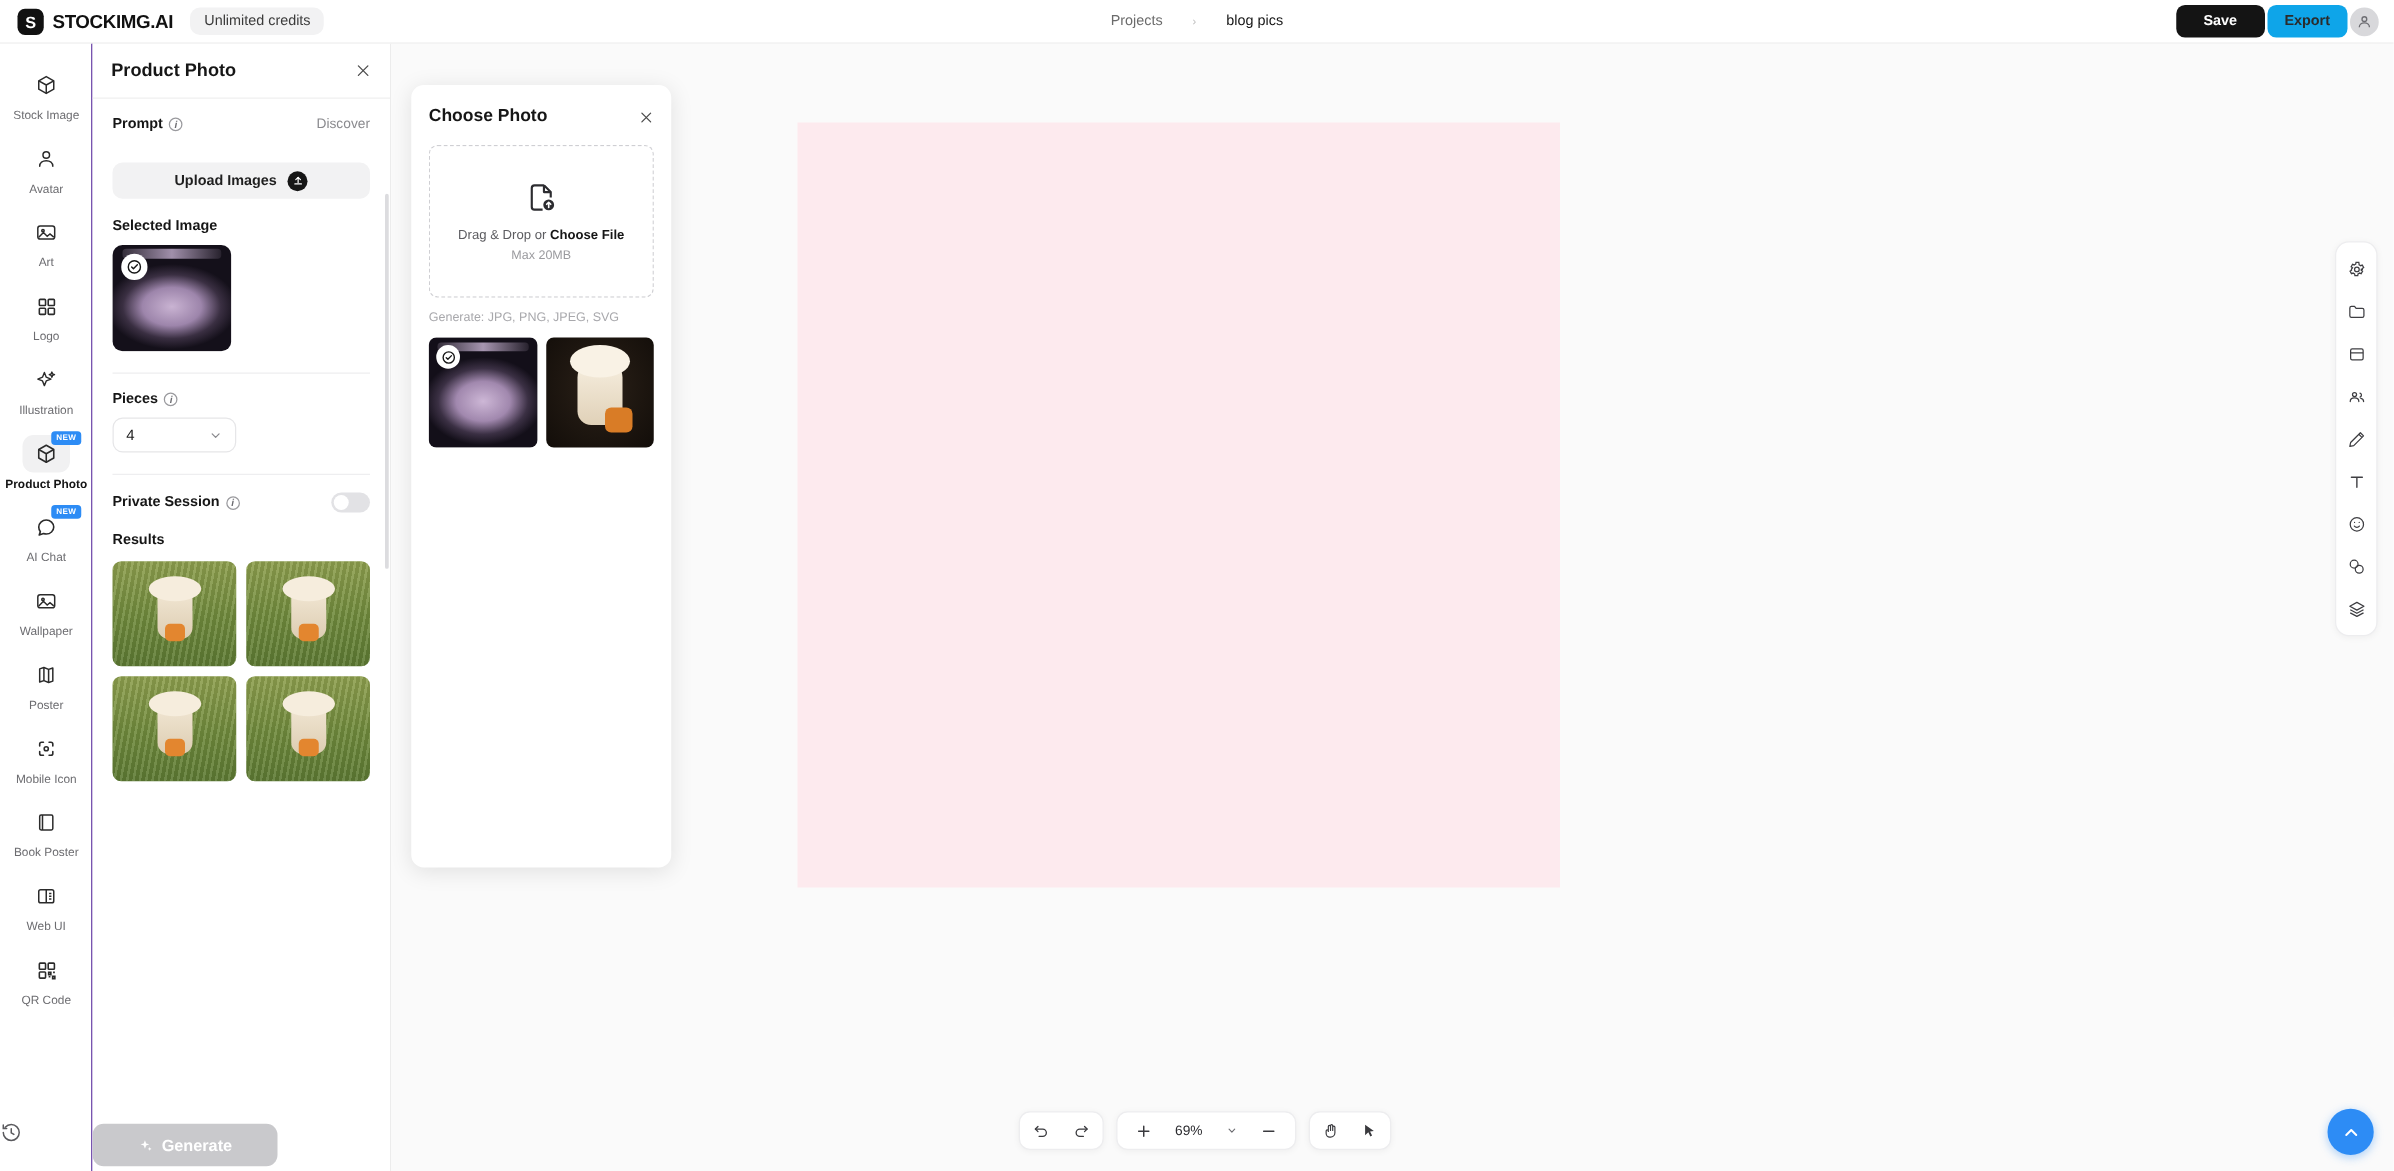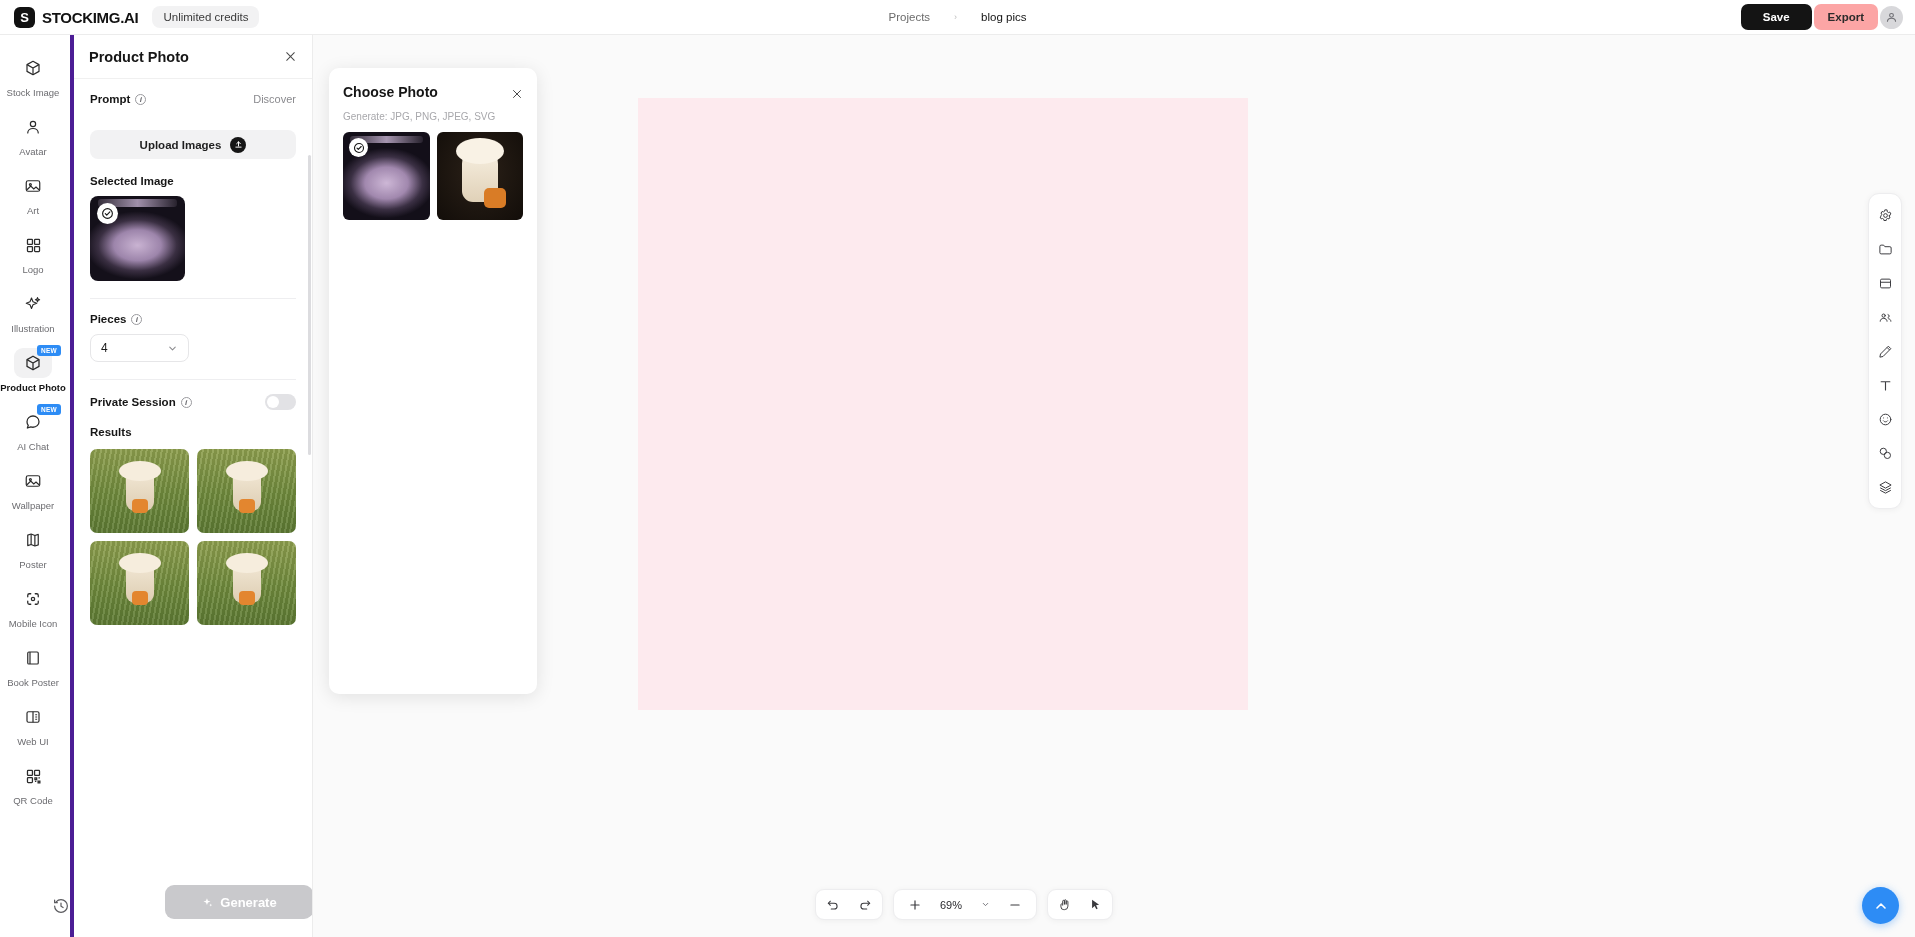--- a/index.html
+++ b/index.html
@@ -34,33 +34,33 @@
   }
   .bc-link { color:#6b6b6b; }
   .bc-sep { color:#bdbdbd; font-size:9px; }
   .bc-current { color:#141414; }
   .top-right { position:absolute; right:12px; display:flex; align-items:center; gap:2px; }
   .btn-save {
     background:#141414;color:#fff;border:none;border-radius:7px;
     padding:7px 22px;font-size:11.5px;font-weight:600;cursor:pointer;
   }
   .btn-export {
-    background:#fca5a5;color:#2b2b2b;border:none;border-radius:7px;
+    background:#0ea5e9;color:#2b2b2b;border:none;border-radius:7px;
     padding:7px 14px;font-size:11.5px;font-weight:600;cursor:pointer;
   }
   .avatar-top {
     width:23px;height:23px;border-radius:50%;background:#d8d8db;
     display:flex;align-items:center;justify-content:center;color:#6e6e73;
   }
 
   
   .sidebar {
     position:absolute; left:0; top:35px; width:74px; height:902px;
-    background:#fff; border-right:4px solid #4c1d95;
-    display:flex; flex-direction:column; align-items:flex-end;
+    background:#fff; border-right:1px solid #4c1d95;
+    display:flex; flex-direction:column; align-items:flex-start;
     padding-top:14px; overflow:hidden;
   }
   .side-item {
     width:74px; display:flex; flex-direction:column; align-items:center;
     padding:4px 0 2px; margin-bottom:8px; cursor:pointer; position:relative;
   }
   .side-ico {
     width:38px;height:30px;display:flex;align-items:center;justify-content:center;
     color:#2b2b2b; border-radius:9px;
   }
@@ -177,21 +177,21 @@
   }
   .res-doll::after{
     content:""; position:absolute; left:6px; bottom:-2px; width:16px;height:14px;
     border-radius:4px; background:#e3862f;
   }
   .panel-scroll {
     position:absolute; right:1px; top:120px; width:3px; height:300px;
     background:#dcdcdf; border-radius:2px;
   }
   .generate-wrap {
-    position:absolute; left:0; bottom:18px; width:239px; display:flex; justify-content:flex-end;
+    position:absolute; left:0; bottom:4px; width:239px; display:flex; justify-content:flex-start;
   }
   .btn-generate {
     width:148px;height:34px;border:none;border-radius:9px;background:#c9c9cc;
     color:#fff;font-size:13px;font-weight:700;cursor:pointer;
     display:flex;align-items:center;justify-content:center;gap:6px;
   }
 
   
   .modal {
     position:absolute; left:329px; top:68px; width:208px; height:626px;
@@ -570,20 +570,35 @@
   <div class="modal">
     <div class="modal-head">
       <div class="modal-title">Choose Photo</div>
       <div class="modal-x">
         <svg width="12" height="12" viewBox="0 0 24 24" fill="none" stroke="currentColor" stroke-width="2" stroke-linecap="round">
             <path d="M5 5l14 14M19 5L5 19"></path>
           </svg>
       </div>
     </div>
 
+    <div class="dropzone">
+      <span>
+        <svg width="26" height="26" viewBox="0 0 24 24" fill="none" stroke="#2c2c30" stroke-width="1.6" stroke-linejoin="round">
+          <path d="M14 3H7a2 2 0 00-2 2v14a2 2 0 002 2h6"></path>
+            <path d="M14 3l5 5v4"></path>
+            <path d="M14 3v5h5"></path>
+          <circle cx="17.5" cy="17.5" r="4" fill="#2c2c30" stroke="none"></circle>
+          <path d="M17.5 19.4v-3.6M16 17l1.5-1.5L19 17" stroke="#fff" stroke-width="1.2" stroke-linecap="round"></path>
+        </svg>
+      </span>
+      <div class="dz-line">
+        <span>Drag &amp; Drop or </span><b>Choose File</b>
+      </div>
+      <div class="dz-sub">Max 20MB</div>
+    </div>
 
     <div class="formats">Generate: JPG, PNG, JPEG, SVG</div>
 
     <div class="thumbs">
       <div class="thumb pad">
         <div class="check-ico">
           <svg width="12" height="12" viewBox="0 0 24 24" fill="none" stroke="currentColor" stroke-width="2.2" stroke-linecap="round" stroke-linejoin="round">
               <circle cx="12" cy="12" r="9"></circle>
               <path d="M8 12.3l2.6 2.6L16.4 9"></path>
             </svg>

